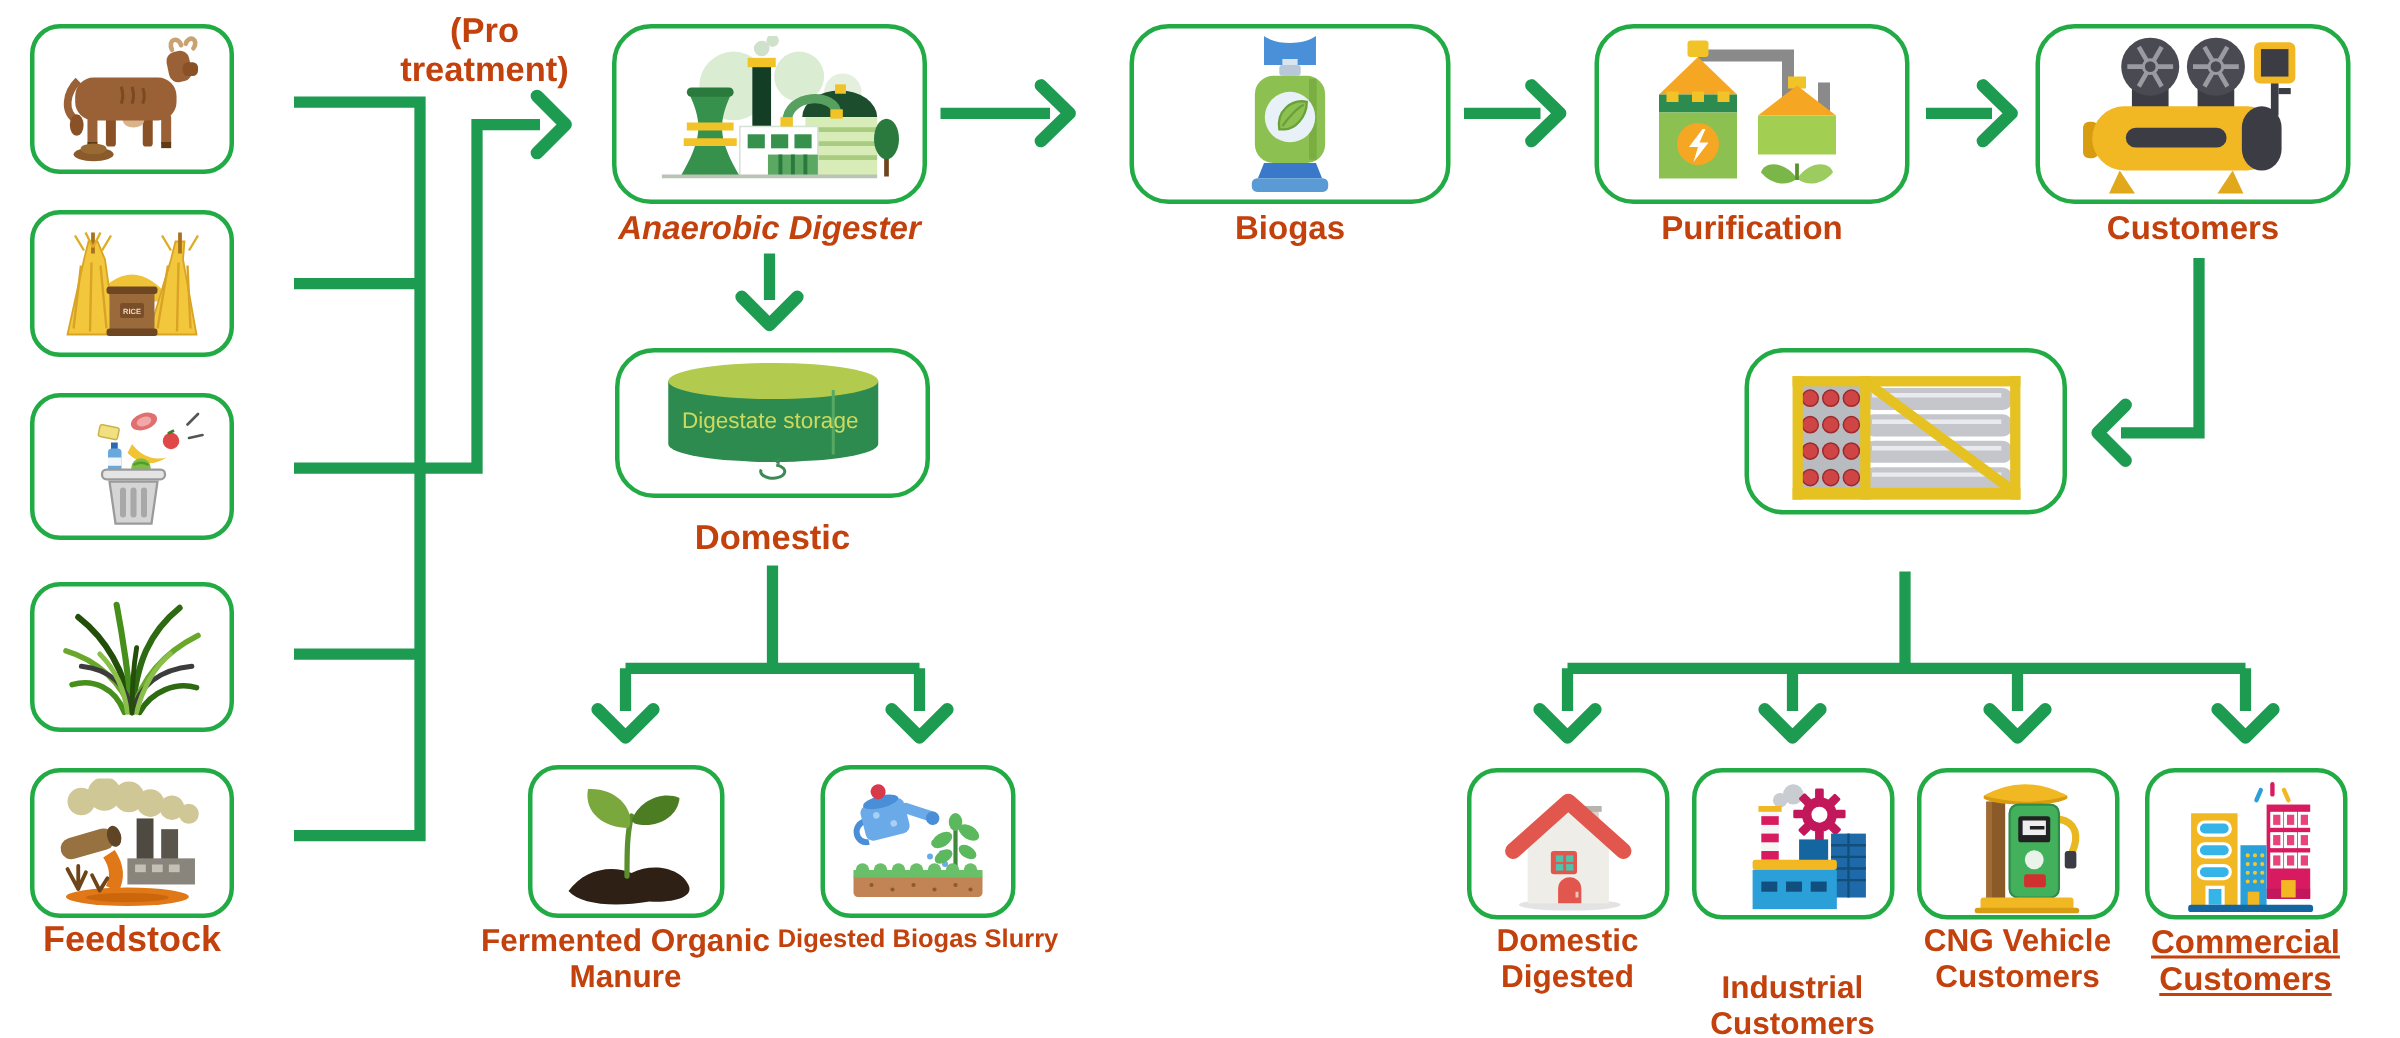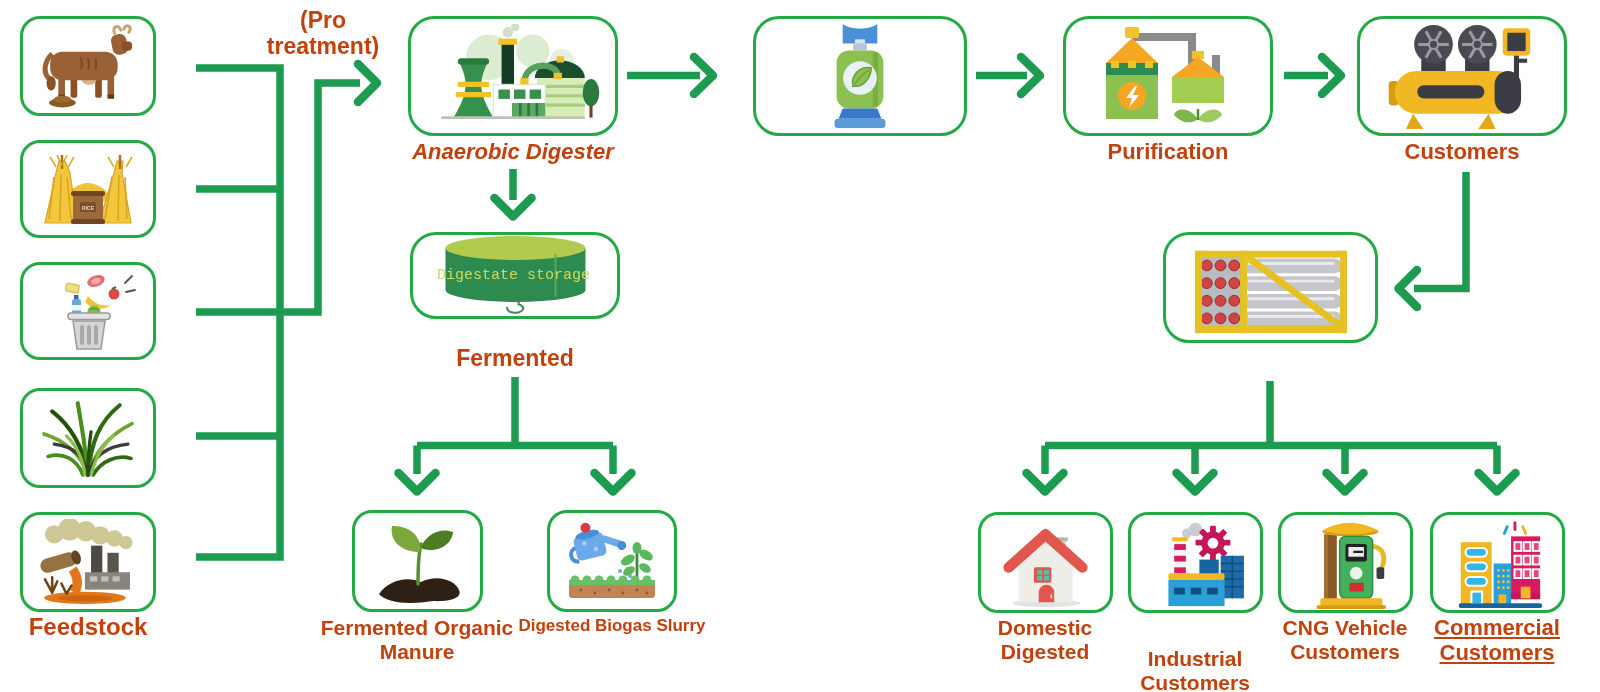--- a/index.html
+++ b/index.html
@@ -218,20 +218,21 @@
       <rect x="38" y="22" width="14" height="7" rx="2" fill="#b8c8d8"></rect>
       <rect x="22" y="29" width="46" height="57" rx="12" fill="#8cc152"></rect>
       <path d="M60 31 v53" stroke="#7aad42" stroke-width="5"></path>
       <circle cx="45" cy="56" r="16.5" fill="#e8f1f8"></circle>
       <path d="M38 64 C36 52 46 44 56 46 C56 56 48 65 40 64 Z" fill="#8cc152" stroke="#69a038" stroke-width="1.5"></path>
       <path d="M40 62 C44 56 50 50 54 48" stroke="#69a038" stroke-width="1.5" fill="none"></path>
       <path d="M28 86 H62 L66 96 H24 Z" fill="#3a78c9"></path>
       <rect x="20" y="96" width="50" height="9" rx="3.5" fill="#5b9bd5"></rect>
     </svg>
   </div>
+  <div class="lbl" style="left:753px;top:140px;width:214px;font-size:22px;">Biogas</div>
 
   <div class="box" style="left:1063px;top:16px;width:210px;height:120px;border-radius:26px;">
     <svg width="160" height="110" viewBox="0 0 160 110">
       <path d="M44 16 H104 V54" stroke="#8a8a8a" stroke-width="8" fill="none"></path>
       <path d="M128 34 V54" stroke="#8a8a8a" stroke-width="8"></path>
       <rect x="37" y="6" width="14" height="11" rx="2" fill="#f2c327"></rect>
       <path d="M18 42 L44 17 L70 42 Z" fill="#f5a623"></path>
       <rect x="18" y="42" width="52" height="12" fill="#2e8b4f"></rect>
       <rect x="23" y="40" width="8" height="7" fill="#f2c327"></rect>
       <rect x="40" y="40" width="8" height="7" fill="#f2c327"></rect>
@@ -270,31 +271,31 @@
       <rect x="8" y="60" width="10" height="24" rx="4" fill="#d89c10"></rect>
       <rect x="14" y="50" width="122" height="42" rx="21" fill="#f2b824"></rect>
       <rect x="112" y="50" width="26" height="42" rx="14" fill="#3c3c44"></rect>
       <rect x="36" y="64" width="66" height="13" rx="6.5" fill="#3c3c44"></rect>
       <path d="M32 92 L25 107 H42 Z" fill="#e0a81a"></path>
       <path d="M106 92 L113 107 H96 Z" fill="#e0a81a"></path>
     </svg>
   </div>
   <div class="lbl" style="left:1357px;top:140px;width:210px;font-size:22px;">Customers</div>
 
-  <div class="box" style="left:410px;top:232px;width:210px;height:87px;border-radius:26px;font-family:Liberation Mono, monospace;">
+  <div class="box" style="left:410px;top:232px;width:210px;height:100px;border-radius:26px;">
     <svg width="180" height="100" viewBox="0 0 175 100">
       <path d="M18 22 L18 64 A70 12 0 0 0 158 64 L158 22 Z" fill="#2e8b50"></path>
       <ellipse cx="88" cy="22" rx="70" ry="12" fill="#b2ca4d"></ellipse>
       <path d="M128 28 V71" stroke="#57a863" stroke-width="2"></path>
       <text x="86" y="53" text-anchor="middle" font-size="15" fill="#cfd95c">Digestate storage</text>
       <path d="M80 81 a8 4.5 0 1 0 10 -3" stroke="#3d8a55" stroke-width="2" fill="none"></path>
       <path d="M88 75 l5 -2 -1 5 Z" fill="#3d8a55"></path>
     </svg>
   </div>
-  <div class="lbl" style="left:410px;top:346px;width:210px;font-size:23px;">Fermented</div>
+  <div class="lbl" style="left:410px;top:346px;width:210px;font-size:23px;">Domestic</div>
 
   <div class="box" style="left:1163px;top:232px;width:215px;height:111px;border-radius:26px;">
     <svg width="182" height="98" viewBox="0 0 175 100">
       <rect x="14" y="18" width="46" height="72" fill="#b8bcc0"></rect>
       <g fill="#cf4545" stroke="#9c2a2a" stroke-width="1">
         <circle cx="22" cy="27" r="5.5"></circle>
           <circle cx="36" cy="27" r="5.5"></circle>
           <circle cx="50" cy="27" r="5.5"></circle>
         <circle cx="22" cy="45" r="5.5"></circle>
           <circle cx="36" cy="45" r="5.5"></circle>

